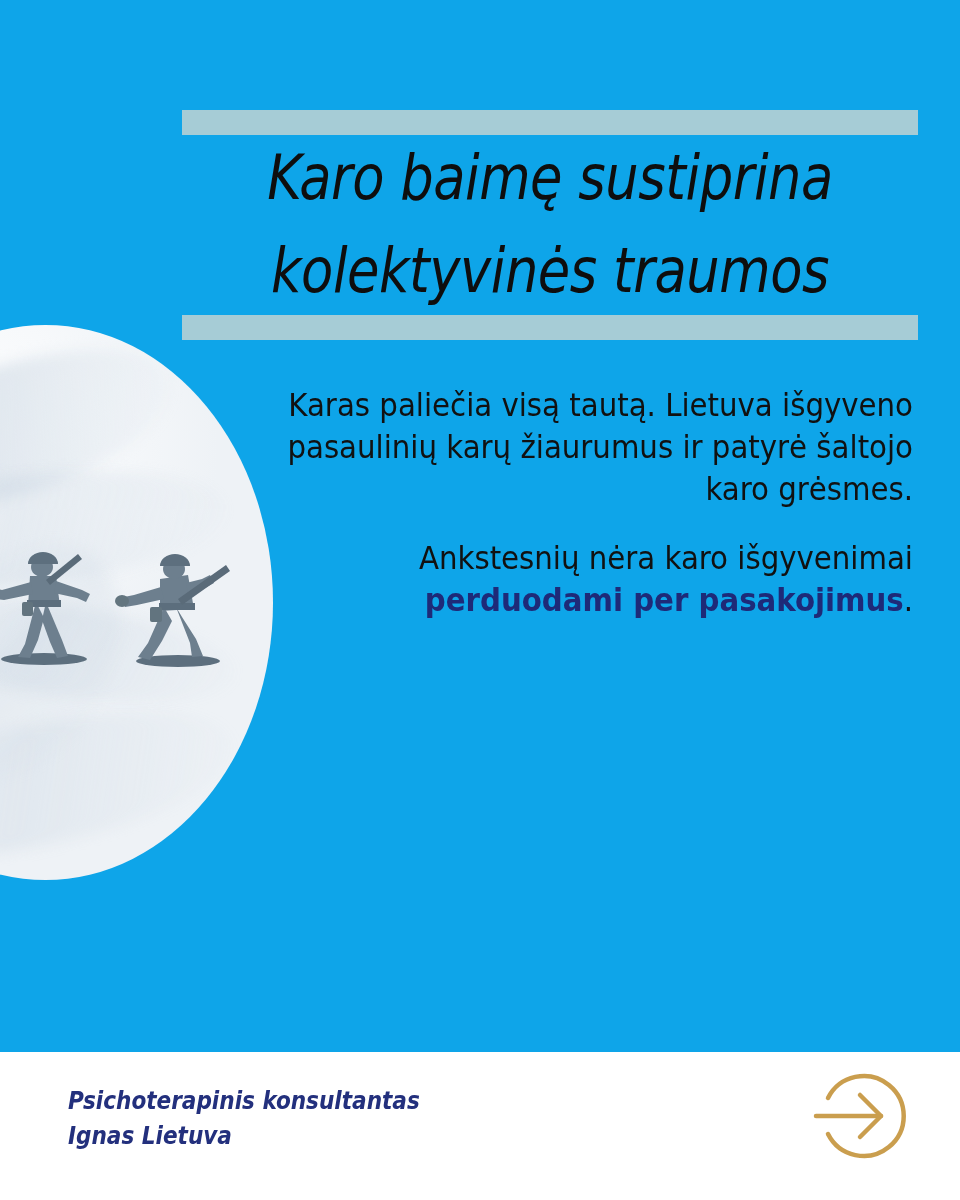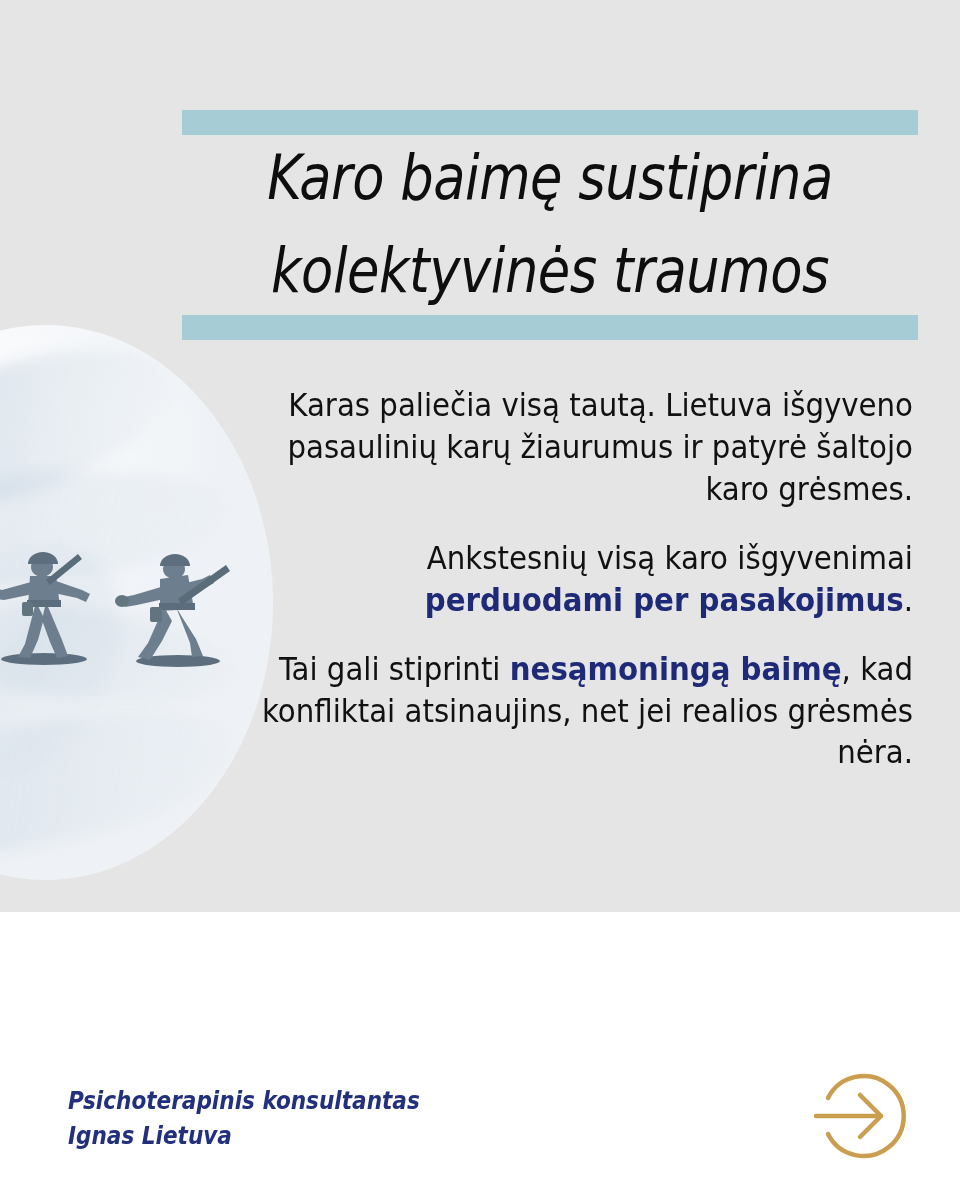--- a/index.html
+++ b/index.html
@@ -4,22 +4,22 @@
 <style>
   * { margin:0; padding:0; box-sizing:border-box; }
   html, body {
     width:960px; height:1200px;
     background:#ffffff;
     font-family:"Liberation Sans", sans-serif;
     overflow:hidden;
   }
   .canvas {
     position:relative;
-    width:960px; height:912px;
-    background:#e5e5e5;
+    width:960px; height:1052px;
+    background:#0ea5e9;
   }
 
   
   .photo-circle {
     position:absolute;
     left:-182px; top:325px;
     width:455px; height:555px;
     border-radius:50%;
     overflow:hidden;
     background:
@@ -178,22 +178,21 @@
   <div class="rule top"></div>
   <div class="rule bottom"></div>
 
   <h1 class="title">
     <span class="tline">Karo baimę sustiprina</span>
     <span class="tline">kolektyvinės traumos</span>
   </h1>
 
   <div class="body-col">
     <p class="para"><span>Karas paliečia visą tautą. Lietuva išgyveno pasaulinių karų žiaurumus ir patyrė šaltojo karo grėsmes.</span></p>
-    <p class="para"><span>Ankstesnių visą karo išgyvenimai </span><b>perduodami per pasakojimus</b><span>.</span></p>
-    <p class="para"><span>Tai gali stiprinti </span><b>nesąmoningą baimę</b><span>, kad konfliktai atsinaujins, net jei realios grėsmės nėra.</span></p>
+    <p class="para"><span>Ankstesnių nėra karo išgyvenimai </span><b>perduodami per pasakojimus</b><span>.</span></p>
   </div>
 
   <div class="byline">
     <span>Psichoterapinis konsultantas</span>
     <span>Ignas Lietuva</span>
   </div>
 
   <div class="arrow-btn">
     <svg viewBox="0 0 108 108">
 

